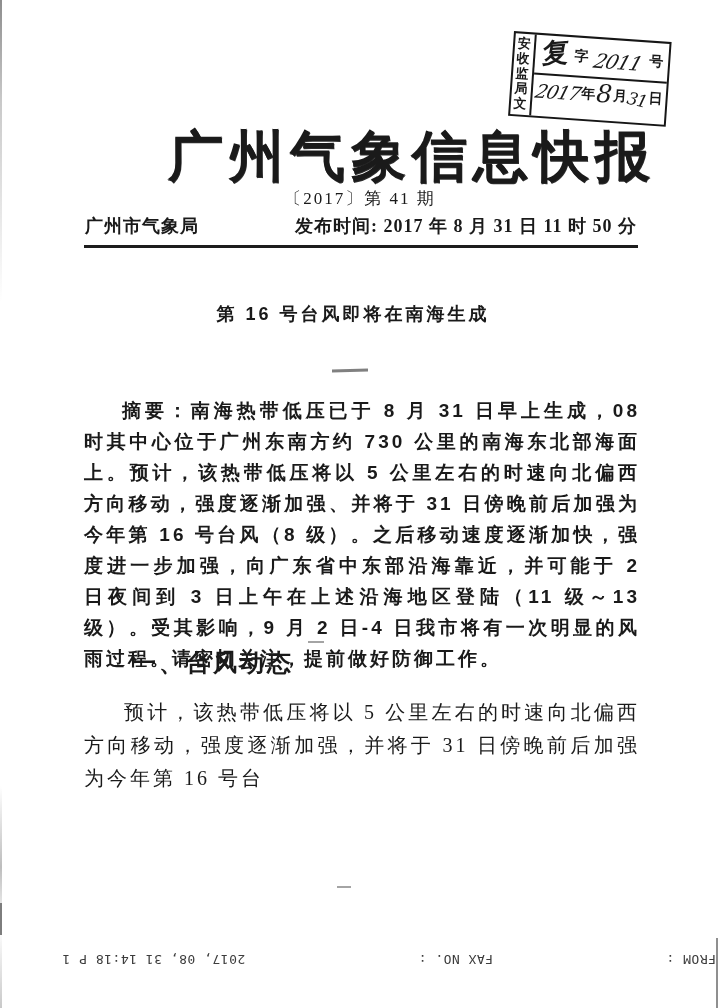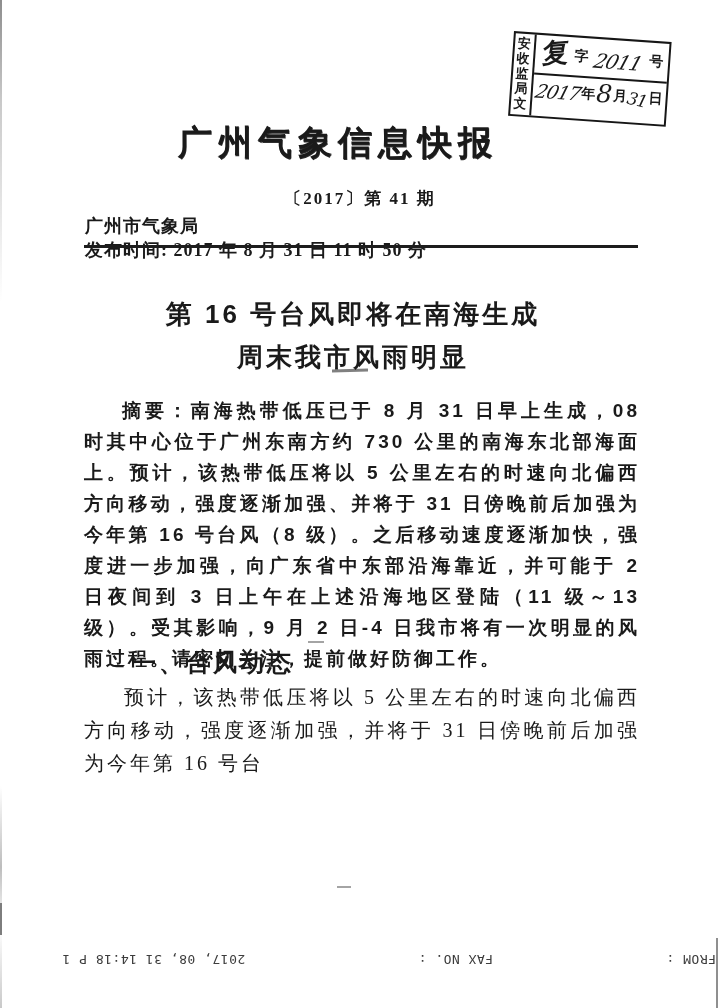--- a/index.html
+++ b/index.html
@@ -38,56 +38,56 @@
   .stamp-print{font-size:14px; font-weight:bold;}
   .hand{font-style:italic; font-family:"DejaVu Serif", serif; white-space:nowrap;}
   .hand-fu{font-size:27px; font-weight:bold; transform:rotate(-8deg) translateY(-2px);}
   .hand-num{font-size:20px; letter-spacing:-1px; transform:skewX(-14deg) translateY(3px);}
   .hand-year{font-size:19px; letter-spacing:-1px; transform:skewX(-12deg);}
   .hand-month{font-size:25px; transform:translateY(-2px);}
   .hand-day{font-size:17px; letter-spacing:-1px; transform:rotate(10deg) translateY(2px);}
 
   
   .title{
-    position:absolute; top:120px; left:20px; width:636px; text-align:center;
-    font-size:34px; font-weight:bold; letter-spacing:6px;
+    position:absolute; top:120px; left:20px; width:636px; text-align:right;
+    font-size:55px; font-weight:bold; letter-spacing:6px;
     text-shadow:.6px .6px 0 #2e2e2e;
   }
   .issue{position:absolute; top:187px; left:20px; width:680px; text-align:center;
-    font-size:17px; font-weight:bold; letter-spacing:2px;}
+    font-size:17px; font-weight:normal; letter-spacing:2px;}
   .issuer-row{position:absolute; top:214px; left:85px; width:552px;
-    display:flex; justify-content:space-between; font-size:18px; font-weight:bold; letter-spacing:1px;flex-direction:column;}
+    display:flex; justify-content:space-between; font-size:18px; font-weight:bold; letter-spacing:1px;}
   .rule{position:absolute; top:245px; left:84px; width:554px; height:3px; background:#1d1d1d;}
 
   
   .headline{
     position:absolute; top:293px; left:20px; width:666px; text-align:center;
     font-family:"Liberation Sans", sans-serif; font-weight:bold;
-    font-size:26px; line-height:43px; letter-spacing:3px;
+    font-size:18px; line-height:43px; letter-spacing:3px;
   }
 
   
   .summary{
     position:absolute; top:395px; left:84px; width:556px; margin:0;
     font-family:"Liberation Sans", sans-serif; font-weight:bold;
     font-size:19px; line-height:31px; letter-spacing:3px;
     text-align:justify; text-indent:2em;
   }
 
   
   .section{
     position:absolute; top:646px; left:84px; width:556px;
     font-size:20px; line-height:33px; letter-spacing:3px; text-align:justify;
   }
   .section-heading{
     font-family:"Liberation Sans", sans-serif; font-weight:bold;
     text-indent:2em; font-size:24px;
   }
   .section p{margin:0; text-indent:2em;}
-  .section p.para2{margin-top:2px;}
+  .section p.para2{margin-top:17px;}
 
   
   .fax-strip{
     position:absolute; left:0; top:949px; width:718px; height:22px;
     transform:rotate(180deg);
     display:flex; justify-content:space-between; align-items:center;
     box-sizing:border-box; padding:0 62px 0 2px;
     font-family:"DejaVu Sans Mono", monospace; font-size:13px;
     color:#3d3d3d; letter-spacing:.5px; white-space:nowrap;
   }
@@ -131,21 +131,20 @@
   <div class="title">广州气象信息快报</div>
   <div class="issue">〔2017〕第 41 期</div>
   <div class="issuer-row">
     <span>广州市气象局</span>
     <span>发布时间: 2017 年 8 月 31 日 11 时 50 分</span>
   </div>
   <div class="rule"></div>
 
   <div class="headline">
     <div>第 16 号台风即将在南海生成</div>
-    <div>周末我市风雨明显</div>
   </div>
 
   <p class="summary">摘要：南海热带低压已于 8 月 31 日早上生成，08 时其中心位于广州东南方约 730 公里的南海东北部海面上。预计，该热带低压将以 5 公里左右的时速向北偏西方向移动，强度逐渐加强、并将于 31 日傍晚前后加强为今年第 16 号台风（8 级）。之后移动速度逐渐加快，强度进一步加强，向广东省中东部沿海靠近，并可能于 2 日夜间到 3 日上午在上述沿海地区登陆（11 级～13 级）。受其影响，9 月 2 日-4 日我市将有一次明显的风雨过程。请密切关注，提前做好防御工作。</p>
 
   <div class="section">
     <div class="section-heading">一、台风动态</div>
     <p class="para2">预计，该热带低压将以 5 公里左右的时速向北偏西方向移动，强度逐渐加强，并将于 31 日傍晚前后加强为今年第 16 号台</p>
   </div>
 
   <div class="fax-strip">

